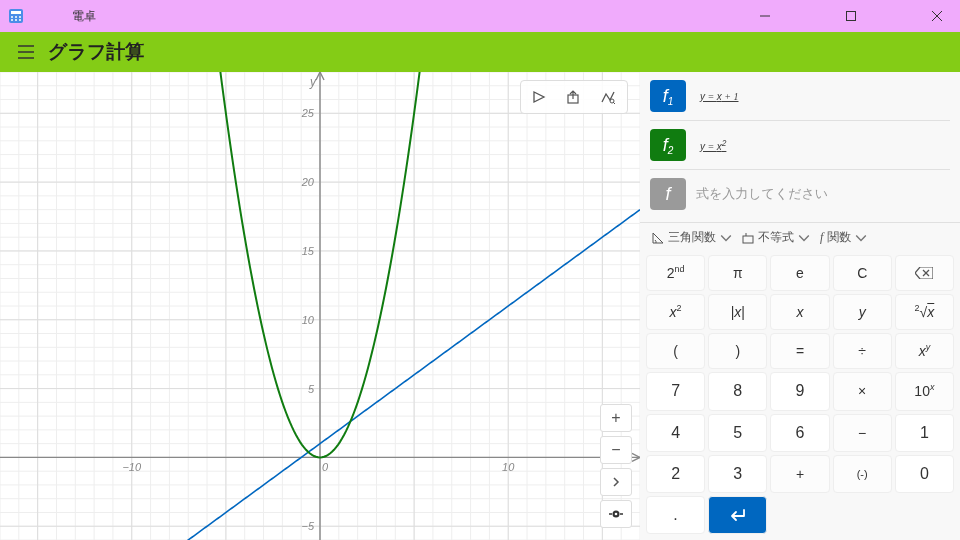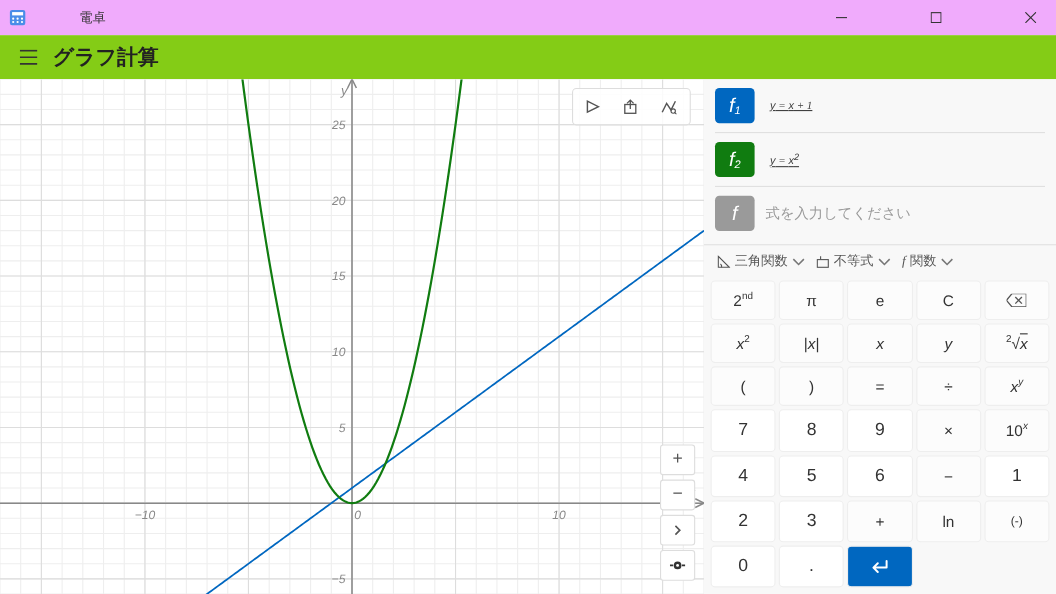--- a/index.html
+++ b/index.html
@@ -331,21 +331,20 @@
         <div class="key ">×</div>
         <div class="key ">10<sup><i>x</i></sup></div>
         <div class="key num">4</div>
         <div class="key num">5</div>
         <div class="key num">6</div>
         <div class="key ">−</div>
         <div class="key num">1</div>
         <div class="key num">2</div>
         <div class="key num">3</div>
         <div class="key ">+</div>
-        <div class="key ">ln</div>
         <div class="key ">
           <span style="font-size:11px">(-)</span>
         </div>
         <div class="key num">0</div>
         <div class="key num">.</div>
         <div class="key enter">
           <svg width="18" height="14" viewBox="0 0 18 14">
             <path d="M15 2 L15 8 L4 8 M7 4 L3 8 L7 12" fill="none" stroke="#fff" stroke-width="1.8" stroke-linecap="round" stroke-linejoin="round"></path>
           </svg>
         </div>

